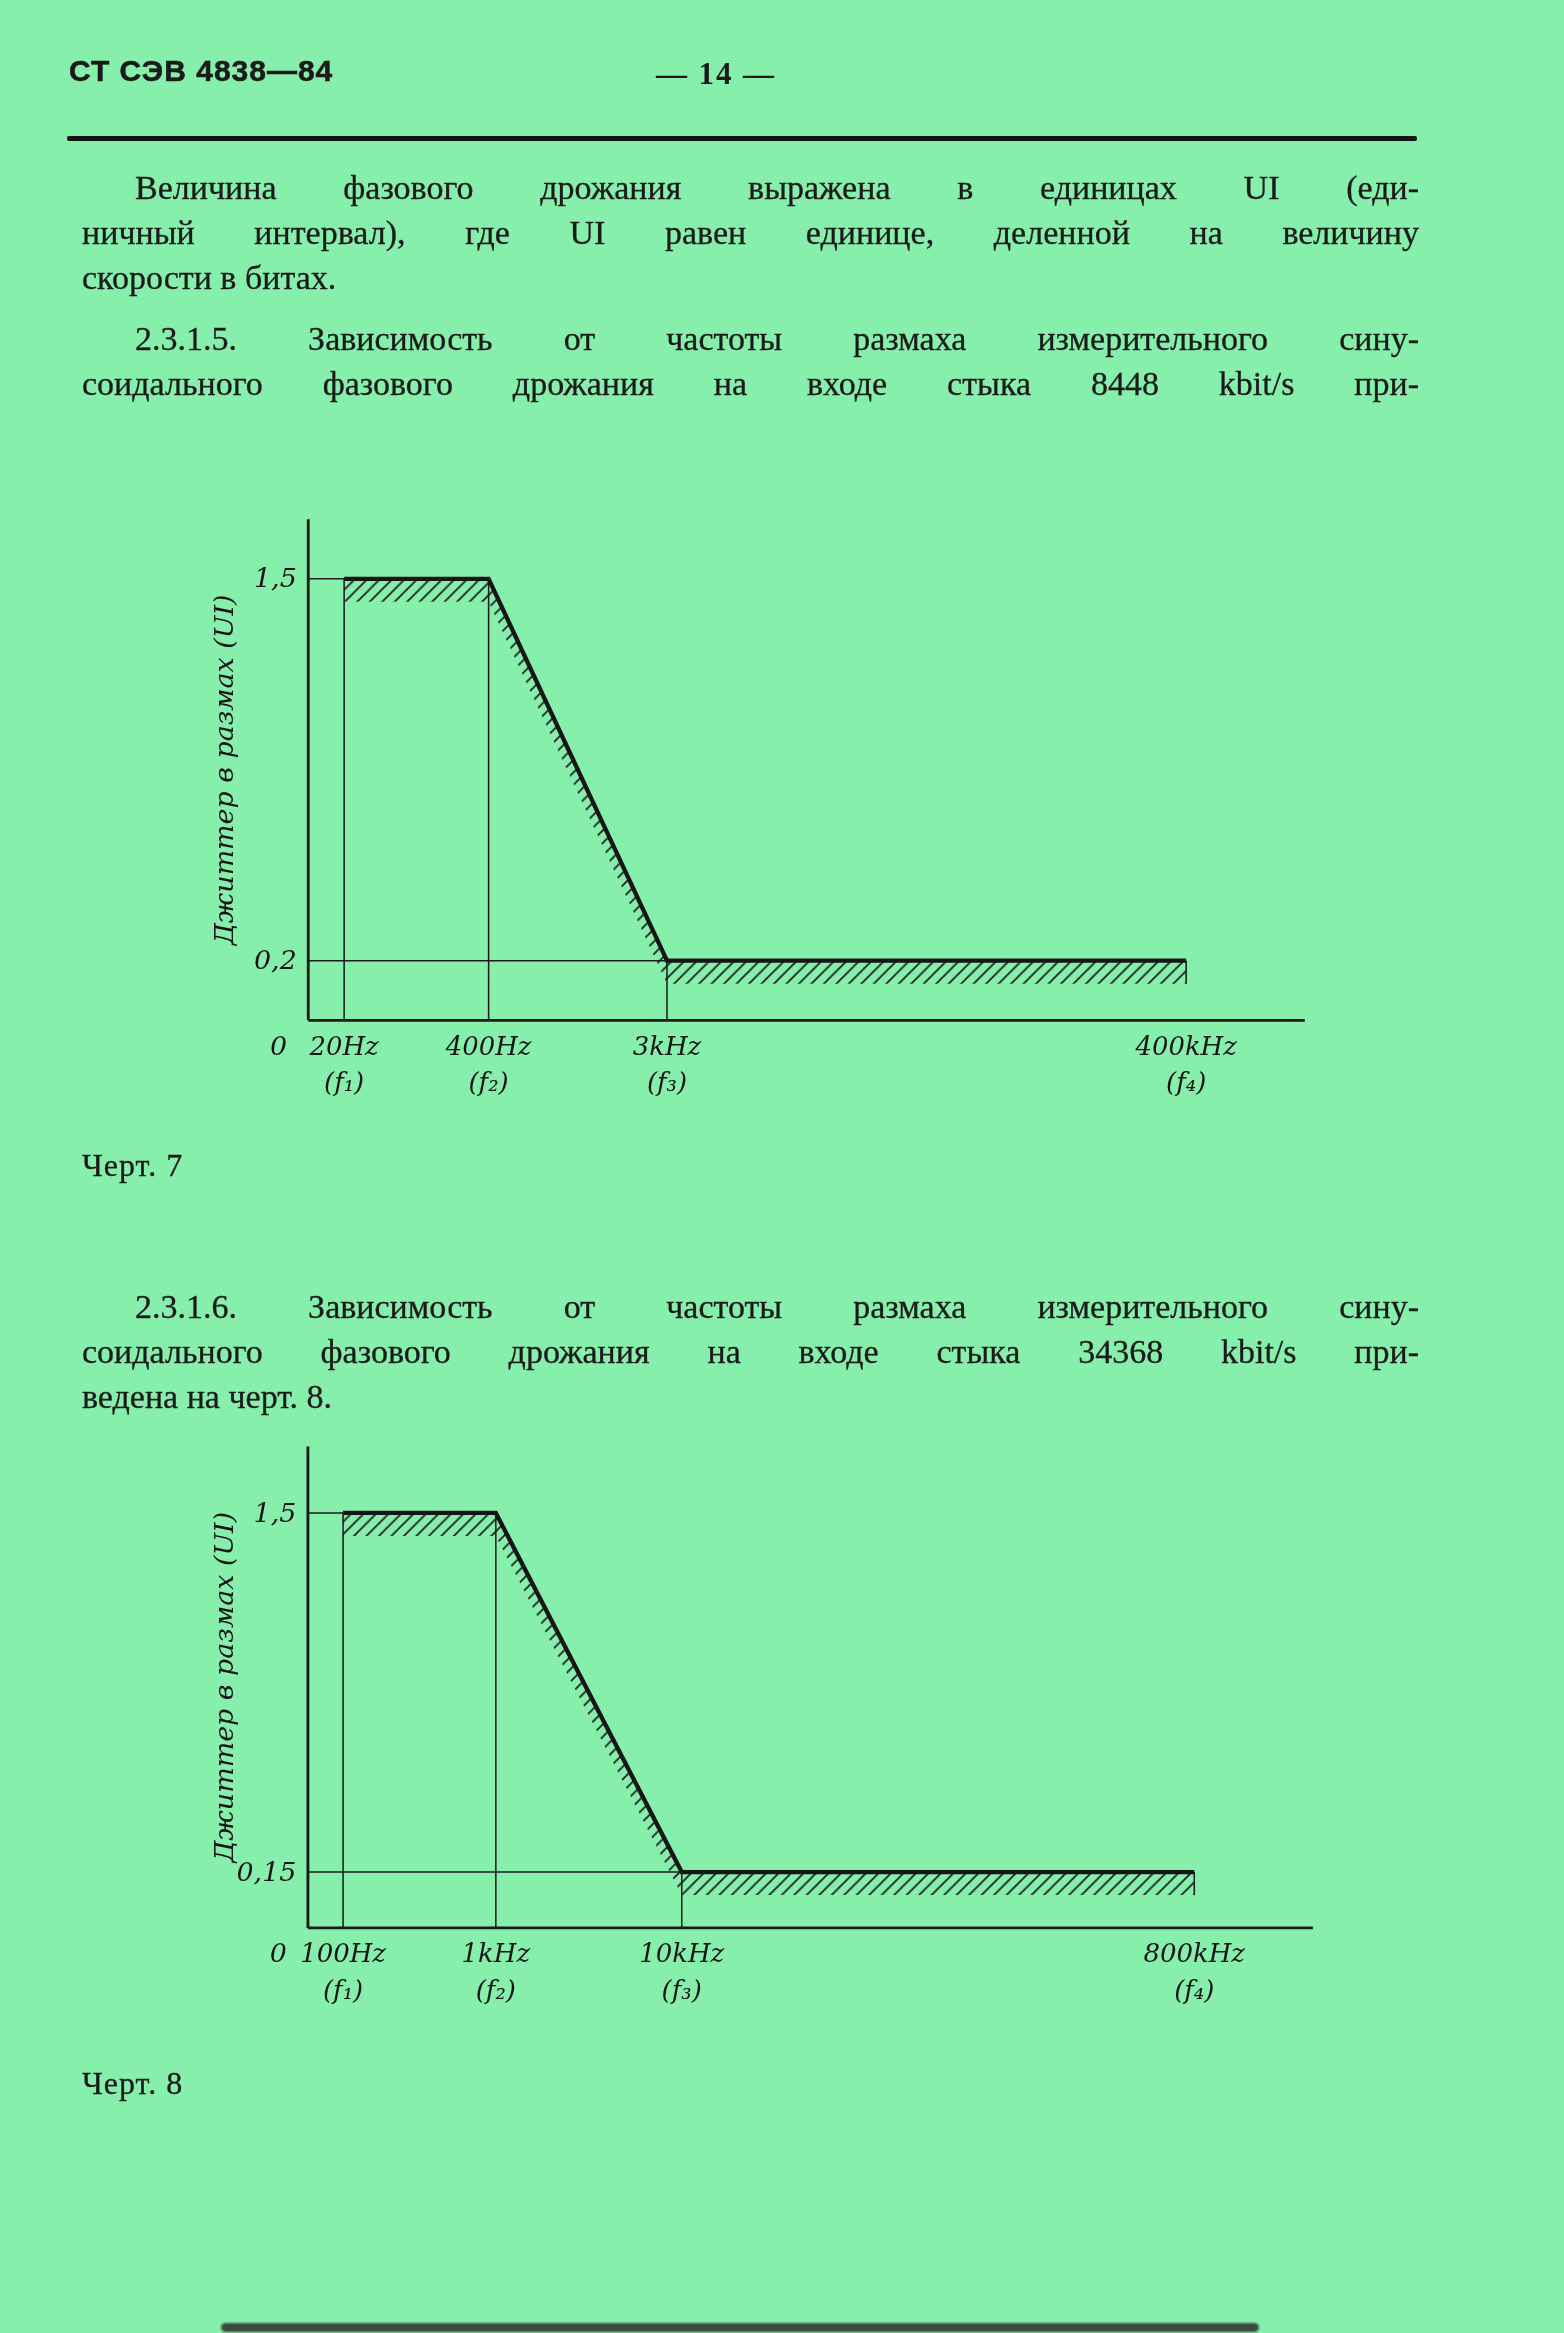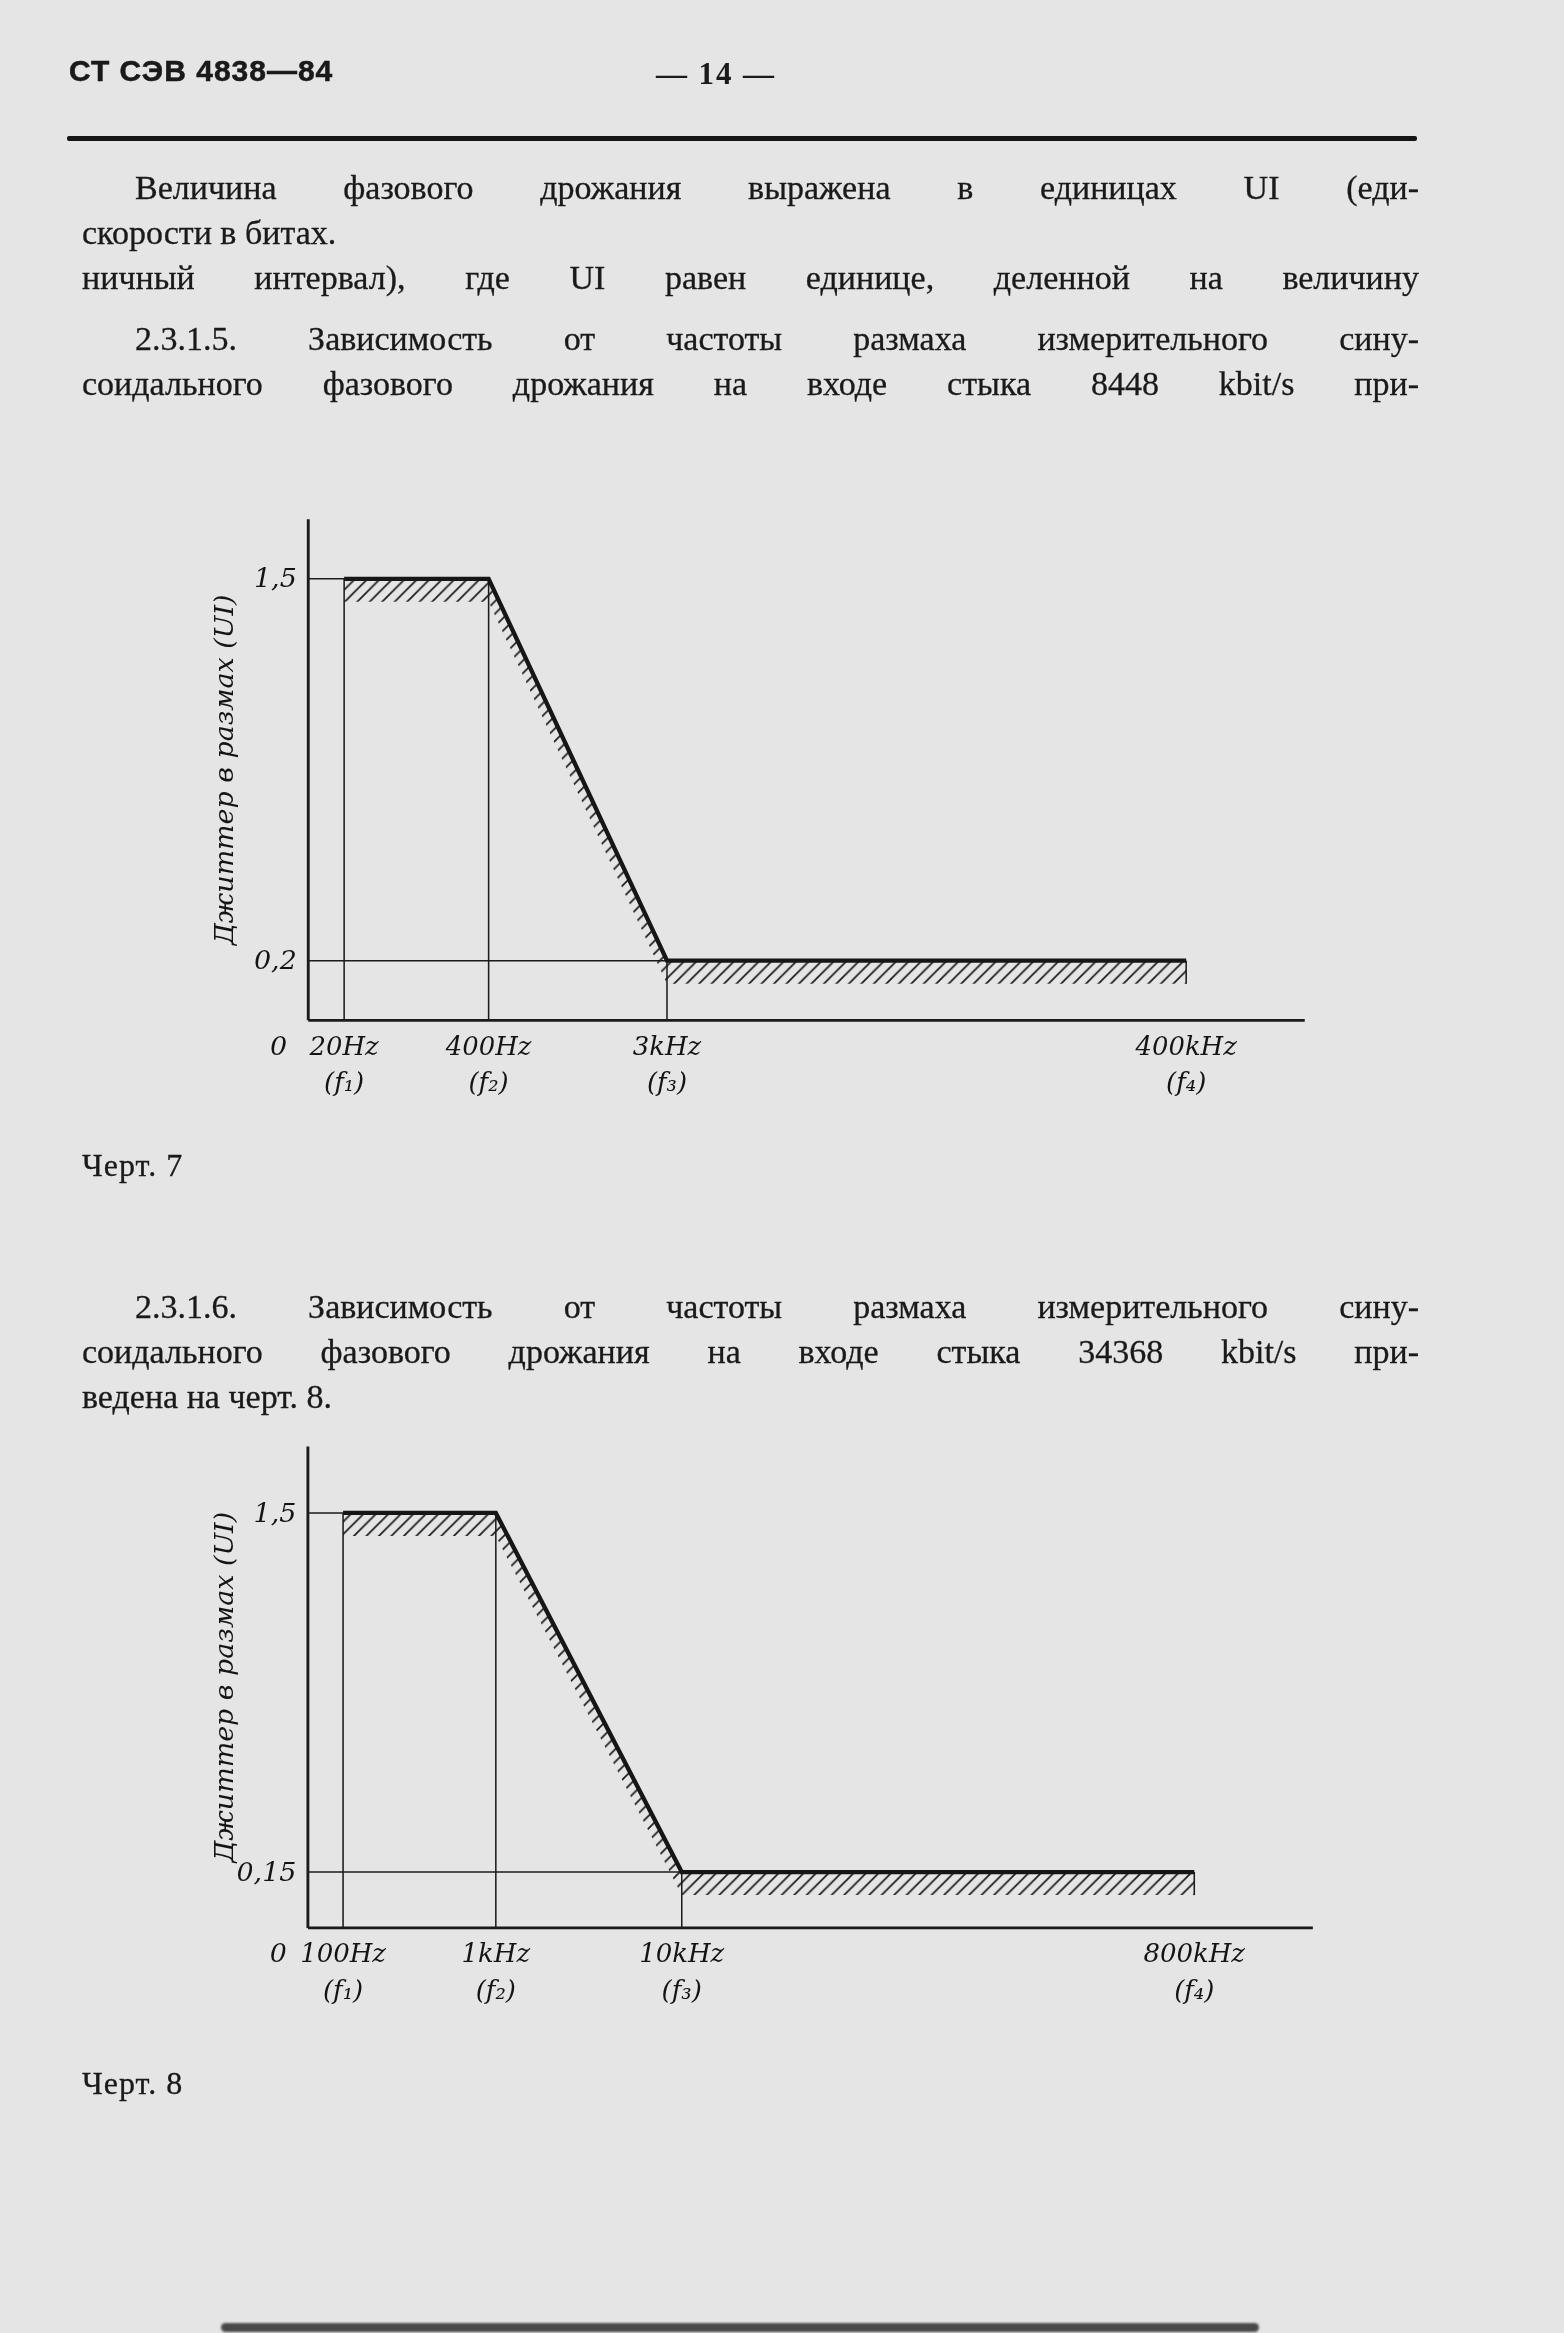--- a/index.html
+++ b/index.html
@@ -1,19 +1,19 @@
 <!DOCTYPE html>
 <html><head>
 <meta charset="utf-8">
 <style>
   html,body{margin:0;padding:0;background:#888;}
   .page{
     position:relative;
     width:1564px;height:2334px;
-    background:#e5e5e5;
+    background:#86efac;
     overflow:hidden;
     font-family:"Liberation Serif","DejaVu Serif",serif;
     color:#1a1a1a;
   }
   .header-left{
     position:absolute;left:69px;top:54px;
     font-family:"Liberation Sans","DejaVu Sans",sans-serif;
     font-weight:700;font-size:30px;letter-spacing:1px;
     -webkit-text-stroke:0.5px #161616;
   }
@@ -62,22 +62,22 @@
 <body>
 
 <div class="page">
 
   <div class="header-left">СТ СЭВ 4838—84</div>
   <div class="page-number">— 14 —</div>
   <div class="header-rule"></div>
 
   <div class="para" id="para1">
     <div class="line first">Величина фазового дрожания выражена в единицах UI (еди-</div>
+    <div class="line">ничный интервал), где UI равен единице, деленной на величину</div>
     <div class="line last">скорости в битах.</div>
-    <div class="line">ничный интервал), где UI равен единице, деленной на величину</div>
   </div>
 
   <div class="para" id="para2">
     <div class="line first">2.3.1.5. Зависимость от частоты размаха измерительного сину-</div>
     <div class="line">соидального фазового дрожания на входе стыка 8448 kbit/s при-</div>
   </div>
 
   <svg class="chart" id="chart7" width="1249" height="624" viewBox="0 0 1300 650">
       <defs>
         <pattern id="chart7-hatch" width="13" height="13" patternUnits="userSpaceOnUse">

